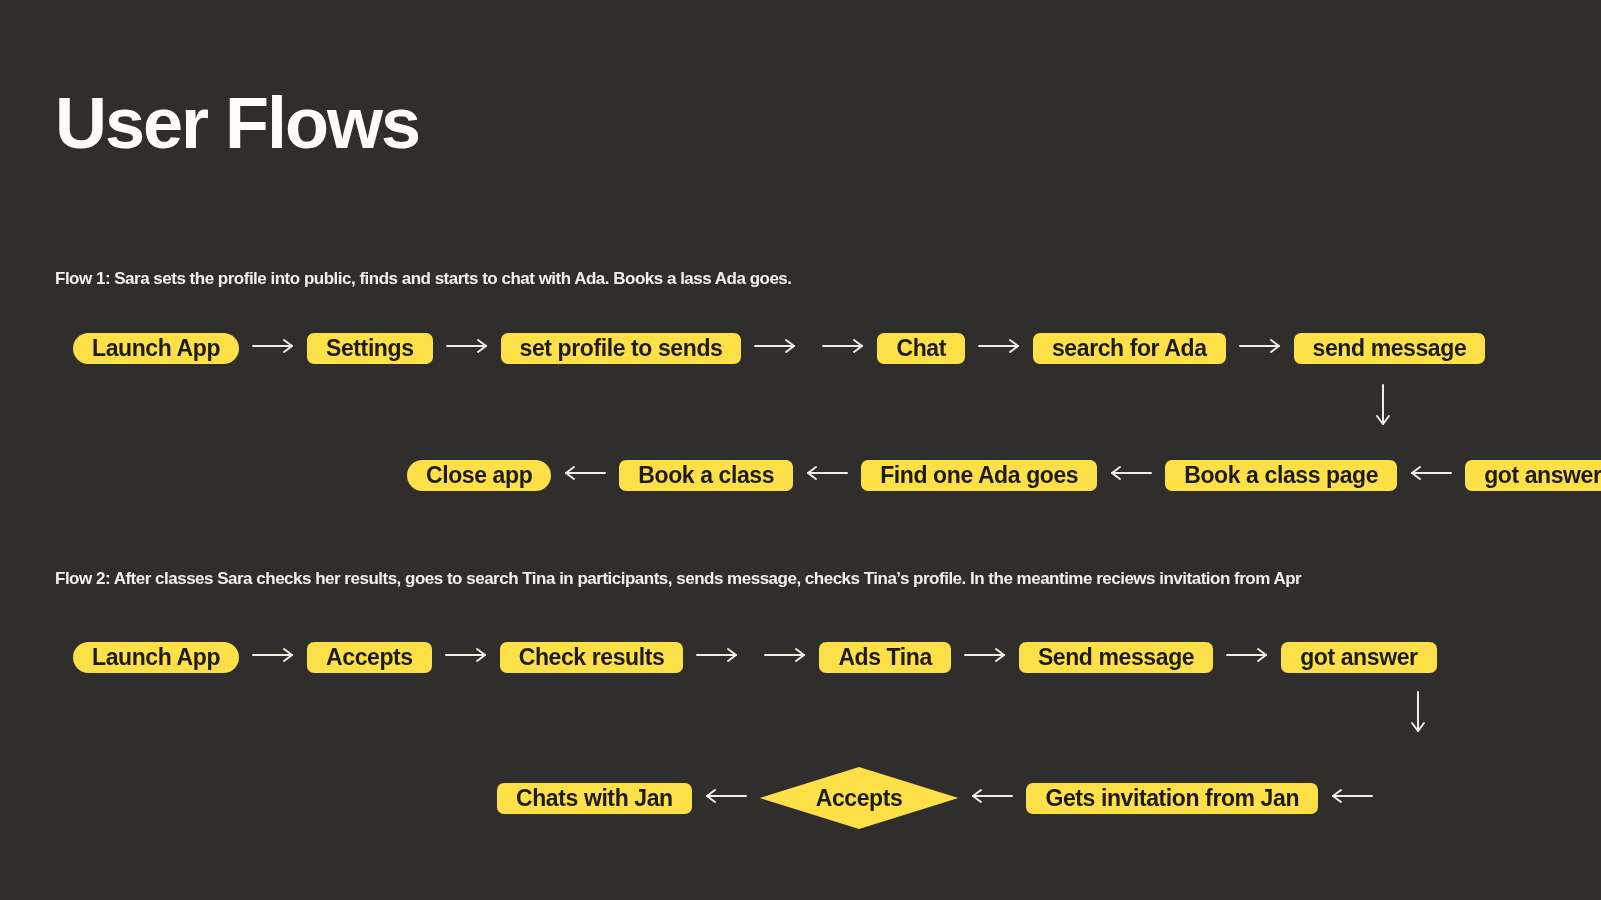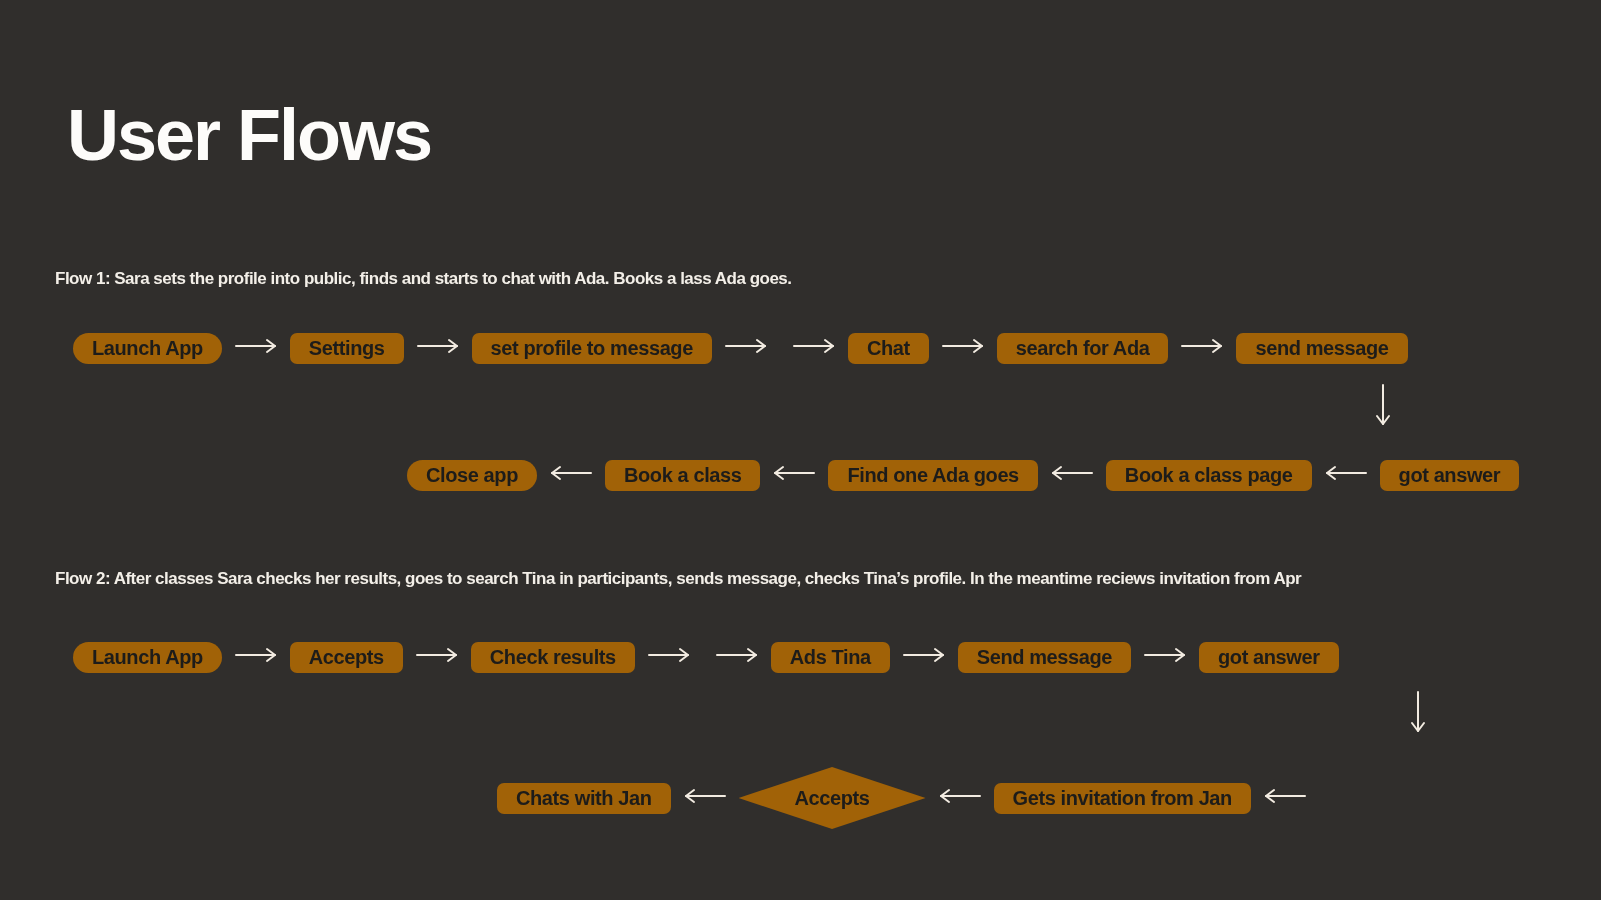--- a/index.html
+++ b/index.html
@@ -8,21 +8,21 @@
     width: 1601px;
     height: 900px;
     background: #302e2c;
     overflow: hidden;
     font-family: "Liberation Sans", sans-serif;
   }
   .title {
     position: absolute;
     left: 55px;
     top: 84px;
-    margin: 12px;
+    margin: 0;
     color: #fdfcfa;
     font-size: 72px;
     font-weight: bold;
     letter-spacing: -2px;
     line-height: 78px;
     white-space: pre;
   }
   .flow-label {
     position: absolute;
     left: 55px;
@@ -33,23 +33,23 @@
     white-space: pre;
   }
   .flow-row {
     position: absolute;
     display: flex;
     align-items: center;
     height: 62px;
   }
   .node {
     flex: 0 0 auto;
-    background: #a16207;
+    background: #fde047;
     color: #1d1c1a;
-    font-size: 20px;
+    font-size: 23px;
     font-weight: bold;
     letter-spacing: -0.4px;
     height: 31px;
     display: flex;
     align-items: center;
     justify-content: center;
     padding: 0 19px;
     white-space: pre;
     box-sizing: border-box;
   }
@@ -81,21 +81,21 @@
         <div class="node pill">Launch App</div>
         <span class="arrow"><svg width="44" height="18" viewBox="0 0 44 18">
             <polyline points="2,9 41,9" fill="none" stroke="#f2ebe1" stroke-width="2" stroke-linecap="round" stroke-linejoin="round"></polyline>
             <polyline points="33,3 41,9 33,15" fill="none" stroke="#f2ebe1" stroke-width="2" stroke-linecap="round" stroke-linejoin="round"></polyline>
           </svg></span>
         <div class="node rect">Settings</div>
         <span class="arrow"><svg width="44" height="18" viewBox="0 0 44 18">
             <polyline points="2,9 41,9" fill="none" stroke="#f2ebe1" stroke-width="2" stroke-linecap="round" stroke-linejoin="round"></polyline>
             <polyline points="33,3 41,9 33,15" fill="none" stroke="#f2ebe1" stroke-width="2" stroke-linecap="round" stroke-linejoin="round"></polyline>
           </svg></span>
-        <div class="node rect">set profile to message</div>
+        <div class="node rect">set profile to sends</div>
         <span class="arrow"><svg width="44" height="18" viewBox="0 0 44 18">
             <polyline points="2,9 41,9" fill="none" stroke="#f2ebe1" stroke-width="2" stroke-linecap="round" stroke-linejoin="round"></polyline>
             <polyline points="33,3 41,9 33,15" fill="none" stroke="#f2ebe1" stroke-width="2" stroke-linecap="round" stroke-linejoin="round"></polyline>
           </svg></span>
         <span class="arrow"><svg width="44" height="18" viewBox="0 0 44 18">
             <polyline points="2,9 41,9" fill="none" stroke="#f2ebe1" stroke-width="2" stroke-linecap="round" stroke-linejoin="round"></polyline>
             <polyline points="33,3 41,9 33,15" fill="none" stroke="#f2ebe1" stroke-width="2" stroke-linecap="round" stroke-linejoin="round"></polyline>
           </svg></span>
         <div class="node rect">Chat</div>
         <span class="arrow"><svg width="44" height="18" viewBox="0 0 44 18">

